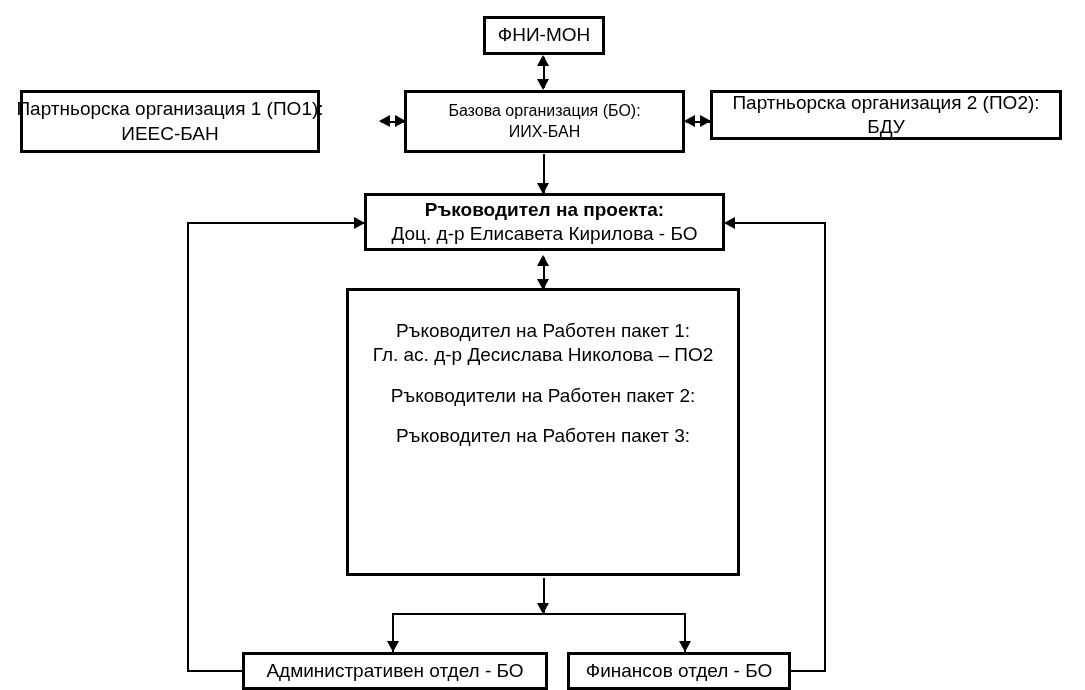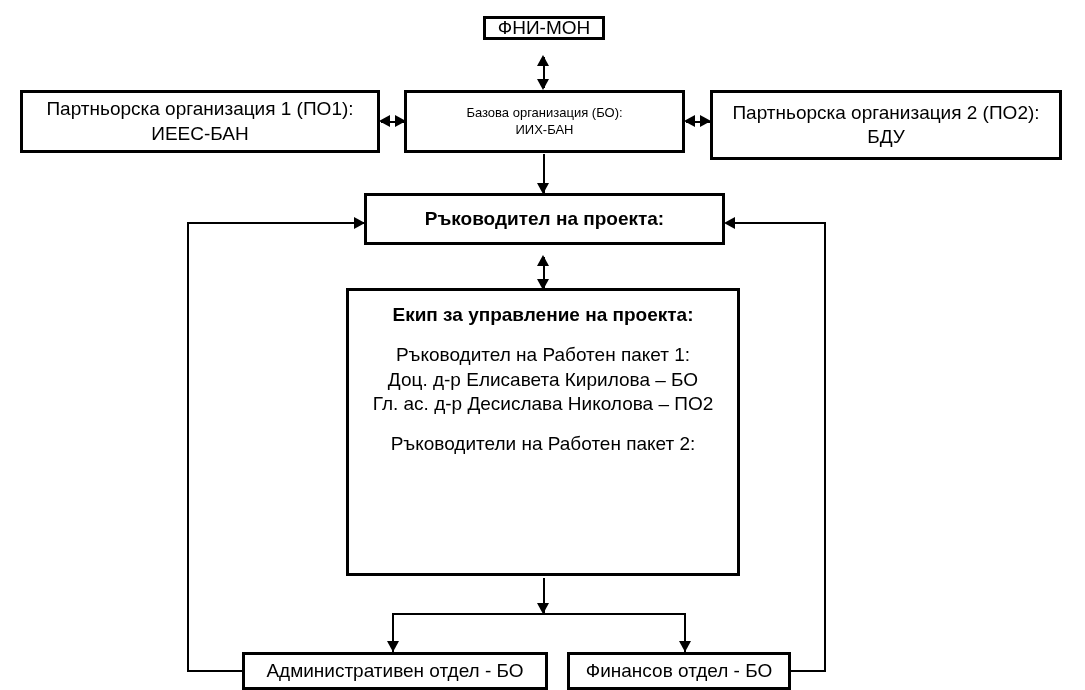--- a/index.html
+++ b/index.html
@@ -38,38 +38,38 @@
   .ttl {
     font-weight: bold;
   }
   .spacer {
     display: block;
     height: 16px;
   }
 
   
   #node-funding {
-    left: 483px; top: 16px; width: 122px; height: 24px;
+    left: 483px; top: 16px; width: 122px; height: 39px;
     font-size: 19px;
   }
   #node-po1 {
-    left: 20px; top: 90px; width: 360px; height: 63px;
+    left: 20px; top: 90px; width: 300px; height: 63px;
     font-size: 19px;
   }
   #node-bo {
     left: 404px; top: 90px; width: 281px; height: 63px;
-    font-size: 13px;
+    font-size: 16px;
   }
   #node-po2 {
-    left: 710px; top: 90px; width: 352px; height: 70px;
+    left: 710px; top: 90px; width: 352px; height: 50px;
     font-size: 19px;
     justify-content: center;
   }
   #node-leader {
-    left: 364px; top: 193px; width: 361px; height: 52px;
+    left: 364px; top: 193px; width: 361px; height: 58px;
     font-size: 19px;
   }
   #node-team {
     left: 346px; top: 288px; width: 394px; height: 288px;
     font-size: 19px;
     justify-content: flex-start;
     padding-top: 12px;
   }
   #node-admin {
     left: 242px; top: 652px; width: 306px; height: 38px;
@@ -170,37 +170,37 @@
     <span class="ln">ИИХ-БАН</span>
   </div>
 
   <div class="node" id="node-po2">
     <span class="ln">Партньорска организация 2 (ПО2):</span>
     <span class="ln">БДУ</span>
   </div>
 
   <div class="node" id="node-leader">
     <span class="ln ttl">Ръководител на проекта:</span>
+    <span class="ln">Доц. д-р Елисавета Кирилова - БО</span>
   </div>
 
   <div class="node" id="node-team">
-    <span class="ln ttl">Екип за управление на проекта:</span>
 
     <span class="spacer"></span>
 
     <span class="ln">Ръководител на Работен пакет 1:</span>
-    <span class="ln">Доц. д-р Елисавета Кирилова – БО</span>
     <span class="ln">Гл. ас. д-р Десислава Николова – ПО2</span>
 
     <span class="spacer"></span>
 
     <span class="ln">Ръководители на Работен пакет 2:</span>
 
     <span class="spacer"></span>
 
+    <span class="ln">Ръководител на Работен пакет 3:</span>
   </div>
 
   <div class="node" id="node-admin">
     <span class="ln">Административен отдел - БО</span>
   </div>
 
   <div class="node" id="node-finance">
     <span class="ln">Финансов отдел - БО</span>
   </div>
 

